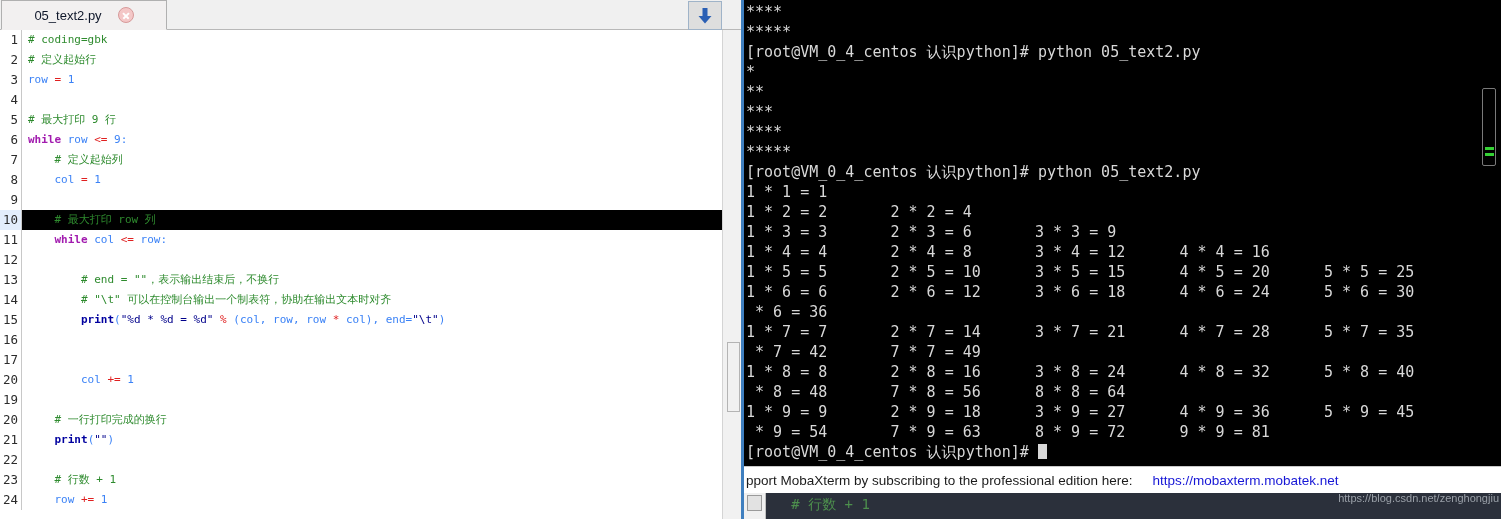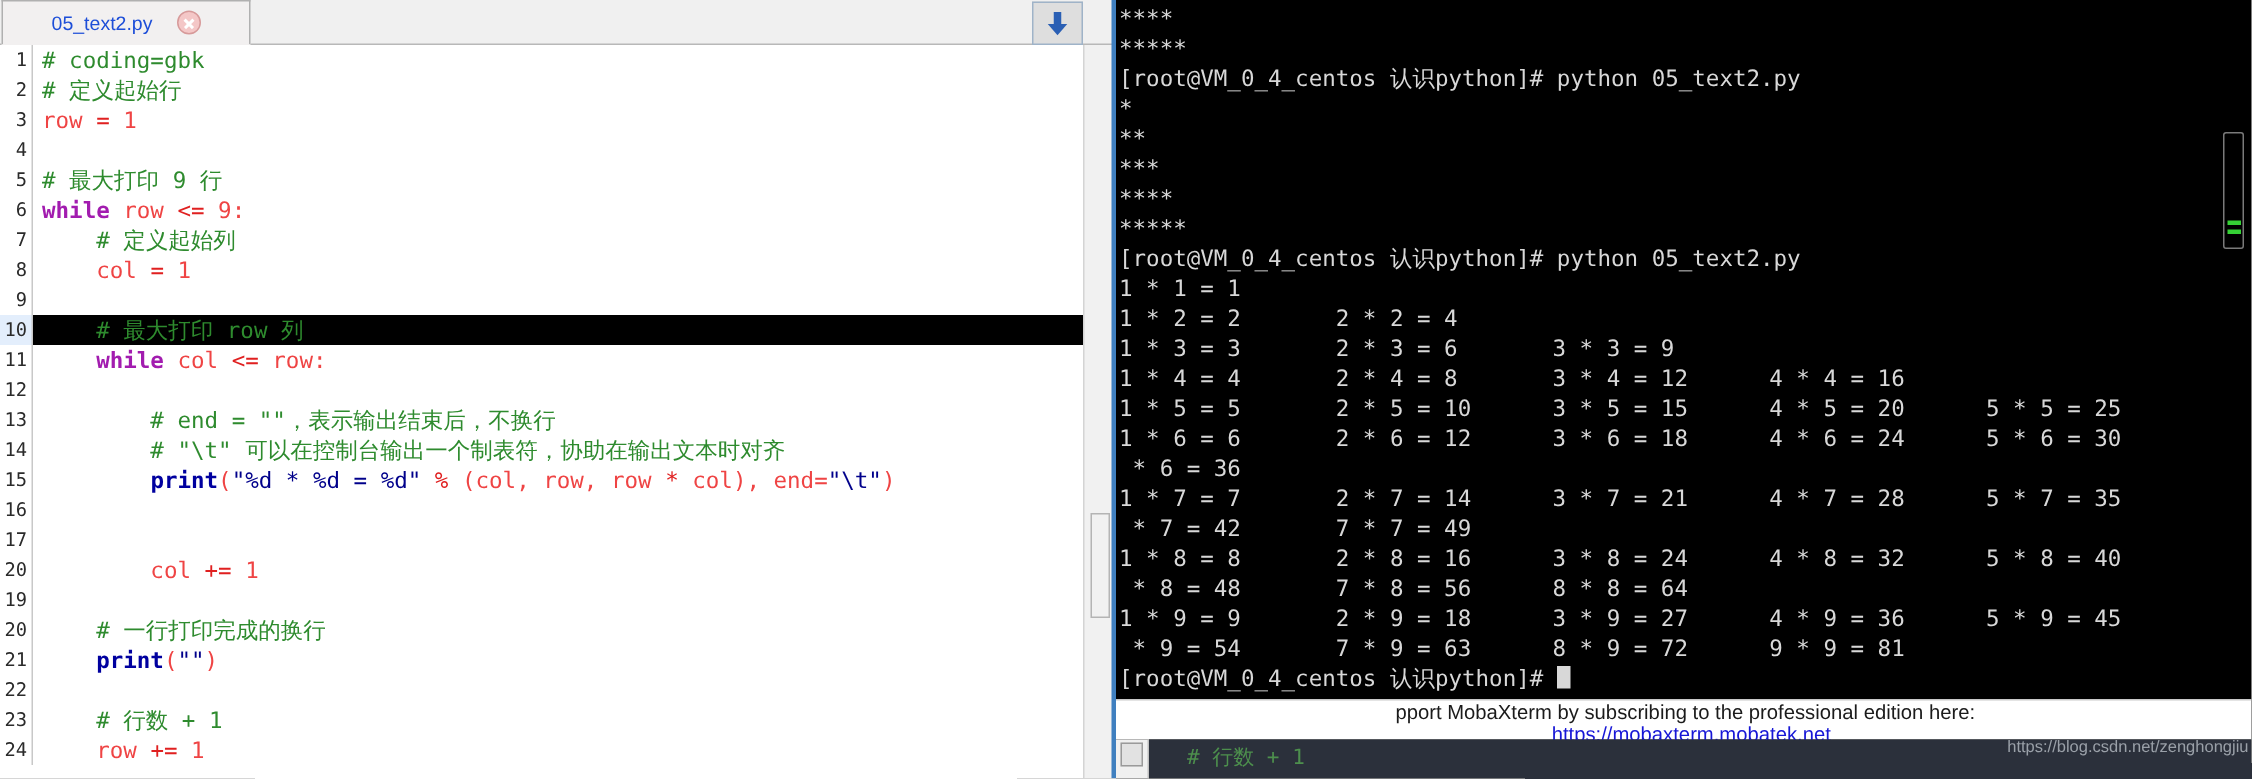--- a/index.html
+++ b/index.html
@@ -27,21 +27,21 @@
   #editor-tab {
     position: absolute; left: 1px; top: 0;
     width: 166px; height: 30px;
     background: #f2f0f0;
     border: 1px solid #b0b0b0;
     border-bottom: 1px solid #f2f0f0;
     display: flex; align-items: center; justify-content: center;
     gap: 16px;
   }
   #editor-tab .tab-title {
-    font-size: 13px; color: #1d4ed8;
+    font-size: 13px; color: #0f172a;
     font-family: "Liberation Sans", sans-serif;
   }
   .tab-close {
     width: 16px; height: 16px; border-radius: 50%;
     background: #f4c7c7;
     border: 1px solid #d79a9a;
     position: relative;
     flex: 0 0 auto;
   }
   .tab-close::before, .tab-close::after {
@@ -88,29 +88,29 @@
     background: #ffffff;
     border-right: 1px solid #c8c8c8;
     height: 20px;
     line-height: 20px;
   }
   .code-row.current .gutter { background: #e3eefc; }
   .code-text {
     padding-left: 6px;
     white-space: pre;
     color: #0a0a0a;
-    font-size: 15px;
+    font-size: 11px;
     line-height: 20px;
   }
   .tok-comment { color: #2e8b2e; }
   .tok-kw      { color: #a21caf; font-weight: bold; }
   .tok-op      { color: #e02020; }
   .tok-str     { color: #00008b; }
   .tok-fn      { color: #00009f; font-weight: bold; }
-  .tok-plain   { color: #ef4444; }
+  .tok-plain   { color: #3b82f6; }
   .caret {
     display: inline-block;
     width: 1px; height: 16px;
     background: #000;
     vertical-align: -3px;
     margin-left: 0px;
   }
 
   
   #editor-scrollbar {
@@ -180,25 +180,24 @@
     position: absolute; left: 0; top: 466px;
     width: 757px; height: 27px;
     background: #ffffff;
     border-top: 1px solid #c9c9c9;
     display: flex; align-items: center;
     padding-left: 2px;
     font-size: 13.5px;
     color: #1b1b1b;
     font-family: "Liberation Sans", sans-serif;
     white-space: pre;
-    flex-direction: column;
   }
   #mobaxterm-link {
     color: #1616d6;
-    margin-left: 8px;
+    margin-left: 20px;
     text-decoration: none;
   }
 
   
   #bottom-window {
     position: absolute; left: 766px; top: 493px;
     width: 735px; height: 26px;
     background: #2b303b;
     overflow: hidden;
   }

